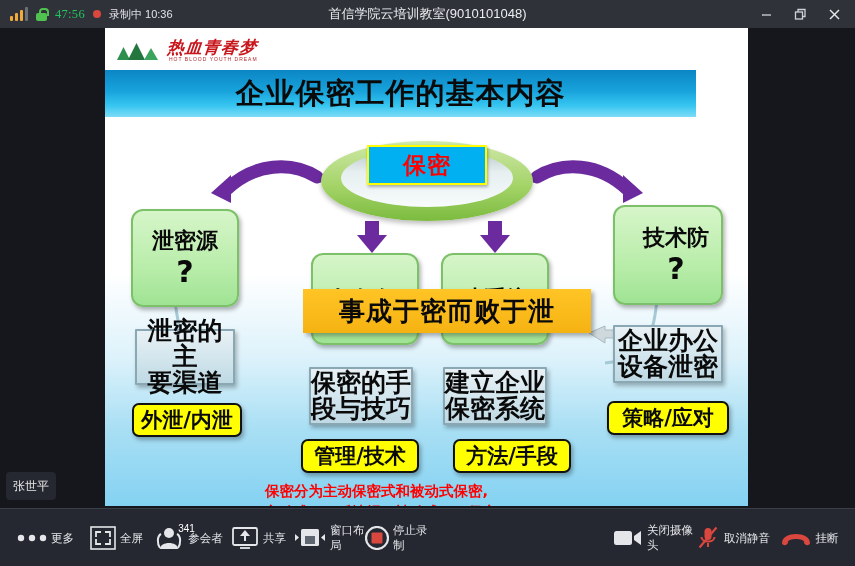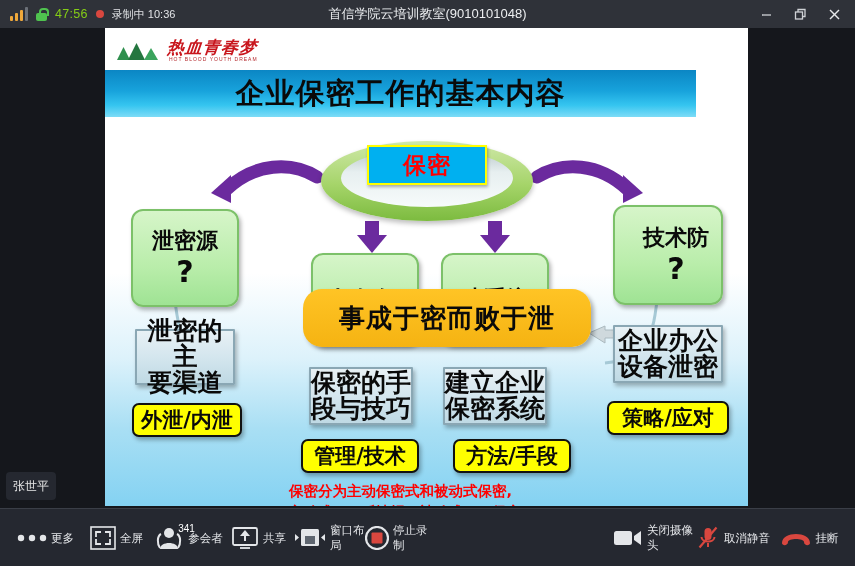--- a/index.html
+++ b/index.html
@@ -11,21 +11,21 @@
   .tb-left{position:absolute;left:10px;top:0;height:28px;display:flex;align-items:center;gap:8px;}
   .signal{display:flex;align-items:flex-end;gap:2px;height:14px;}
   .signal i{display:block;width:3px;background:#f0a93b;border-radius:1px;}
   .signal i:nth-child(1){height:5px;}
   .signal i:nth-child(2){height:8px;}
   .signal i:nth-child(3){height:11px;}
   .signal i:nth-child(4){height:14px;background:#6b7078;}
   .lock{position:relative;width:11px;height:13px;}
   .lock .body{position:absolute;left:0;bottom:0;width:11px;height:8px;background:#4fc24f;border-radius:2px;}
   .lock .shackle{position:absolute;left:2.5px;top:0;width:6px;height:6px;border:2px solid #4fc24f;border-bottom:none;border-radius:4px 4px 0 0;}
-  .tb-timer{font-size:12.5px;color:#84cc16;letter-spacing:.3px;}
+  .tb-timer{font-size:12.5px;color:#22c55e;letter-spacing:.3px;font-family:Liberation Serif, serif;}
   .rec-dot{width:8px;height:8px;border-radius:50%;background:#d9473f;}
   .tb-rec{font-size:11px;color:#e2e4e7;}
   .tb-title{position:absolute;left:0;top:0;width:855px;height:28px;line-height:28px;text-align:center;font-size:13px;color:#eceef0;pointer-events:none;}
   .tb-btns{position:absolute;right:4px;top:0;height:28px;display:flex;align-items:center;}
   .tb-btn{width:34px;height:28px;display:flex;align-items:center;justify-content:center;color:#cfd2d6;}
   .tb-btn svg{display:block;}
 
   
   .stage{position:absolute;left:0;top:28px;width:855px;height:480px;background:#15171c;}
   .slide{position:absolute;left:105px;top:0;width:643px;height:478px;background:#ffffff;overflow:hidden;}
@@ -65,30 +65,30 @@
     border:2px solid #7cc169;border-radius:12px;color:#0a0a0a;font-size:22px;
     box-shadow:2px 3px 4px rgba(0,0,0,.3);}
   .steel-box{background:linear-gradient(180deg,#e8f1f5 0%,#d4e6ee 50%,#bfd9e4 100%);
     border:2px solid #8aa7b4;border-radius:1px;color:#0a0a0a;font-size:25px;
     box-shadow:2px 3px 4px rgba(0,0,0,.28);}
   .yellow-box{background:#ffff00;border:2px solid #111111;border-radius:7px;color:#0a0a0a;
     font-size:21px;box-shadow:2px 3px 4px rgba(0,0,0,.3);}
 
   .qm{font-size:30px;line-height:1;margin-top:4px;}
 
-  .banner{position:absolute;left:198px;top:172px;width:288px;height:58px;
+  .banner{position:absolute;left:198px;top:172px;width:288px;height:44px;
     background:linear-gradient(180deg,#ffc425 0%,#f5b312 100%);
     display:flex;align-items:center;justify-content:center;
-    box-shadow:3px 3px 4px rgba(0,0,0,.3);z-index:9;border-radius:19px;}
+    box-shadow:3px 3px 4px rgba(0,0,0,.3);z-index:9;}
   .banner span{font-size:26px;font-weight:bold;color:#0a0a0a;letter-spacing:1px;
     font-family:"DejaVu Sans","Liberation Sans",sans-serif;}
 
   .redtext{position:absolute;left:160px;top:364px;width:340px;text-align:left;
     color:#ff0000;font-size:14.5px;font-weight:bold;line-height:1.45;
-    font-family:"DejaVu Sans","Liberation Sans",sans-serif;margin-left:24px;}
+    font-family:"DejaVu Sans","Liberation Sans",sans-serif;}
 
   
   .namechip{position:absolute;left:6px;top:444px;width:50px;height:28px;background:#252830;
     border-radius:4px;display:flex;align-items:center;justify-content:center;
     color:#e5e5e5;font-size:12px;}
 
   
   .toolbar{position:absolute;left:0;top:508px;width:855px;height:58px;background:#252830;
     border-top:1px solid #3a3e47;}
   .tgroup{position:absolute;top:0;height:58px;display:flex;align-items:center;}

